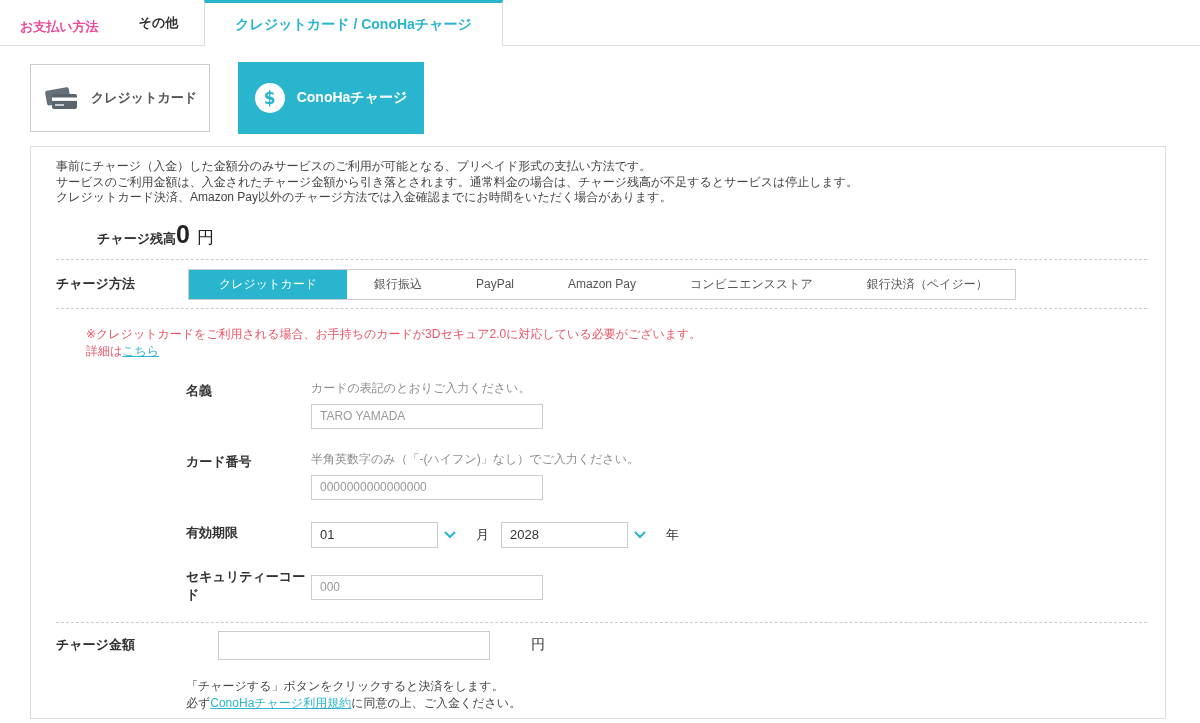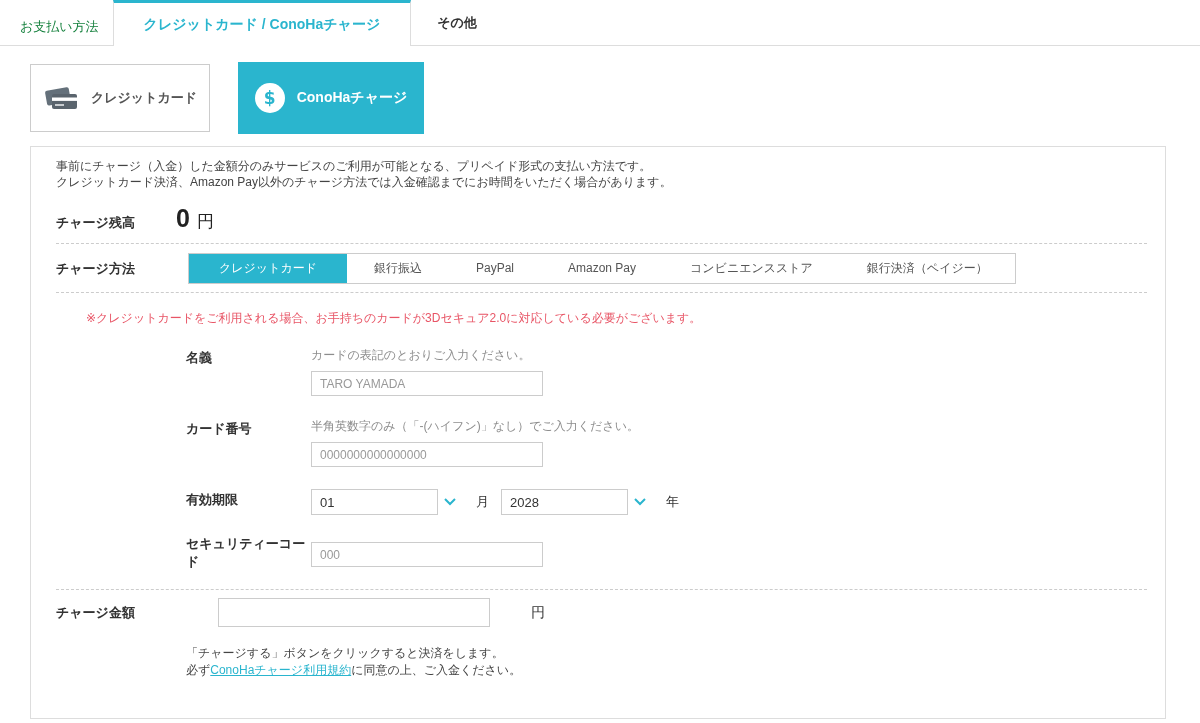--- a/index.html
+++ b/index.html
@@ -2,21 +2,21 @@
 <html><head>
 <meta charset="utf-8">
 <style>
   * { margin:0; padding:0; box-sizing:border-box; }
   html,body { width:1200px; height:723px; background:#fff;
     font-family:"Liberation Sans","DejaVu Sans",sans-serif; color:#333; }
 
   
   .tabbar { display:flex; align-items:stretch; height:46px; padding-left:20px;
     border-bottom:1px solid #ddd; }
-  .tabbar-title { font-size:13px; font-weight:normal; color:#15803d;
+  .tabbar-title { font-size:13px; font-weight:bold; color:#ec4899;
     display:flex; align-items:center; padding-right:14px;margin-top:8px; }
   .tab { display:flex; align-items:center; font-size:13px; font-weight:bold;
     color:#333; padding:0 26px; cursor:pointer; }
   .tab.active { border-top:3px solid #2ab5ce; border-left:1px solid #ddd;
     border-right:1px solid #ddd; background:#fff; color:#2ab5ce;
     font-size:14px; margin-bottom:-1px; padding:0 30px; }
 
   
   .toggle-row { display:flex; align-items:flex-start; gap:28px; margin:16px 0 0 30px; }
   .pm-btn { display:flex; align-items:center; justify-content:center; gap:12px;
@@ -37,21 +37,21 @@
     border-left:10px solid transparent; border-right:10px solid transparent;
     border-bottom:10px solid #ddd; }
   .notch-inner { position:absolute; top:-8px; left:293px; width:0; height:0;
     border-left:8px solid transparent; border-right:8px solid transparent;
     border-bottom:8px solid #fff; z-index:2; }
 
   .desc p { font-size:12px; line-height:15.5px; color:#444; }
 
   .dashed { border:none; border-top:1px dashed #ccc; margin:0; }
 
-  .balance-row { display:flex; align-items:baseline; margin:14px 0 10px 0; }
+  .balance-row { display:flex; align-items:baseline; margin:14px 0 10px 0;text-align:right; }
   .balance-label { width:120px; font-size:13px; font-weight:bold; }
   .balance-value { font-size:25px; font-weight:bold; color:#222; }
   .balance-unit { font-size:17px; margin-left:7px; color:#222; }
 
   .method-row { display:flex; align-items:center; margin:9px 0 8px 0; }
   .method-label { width:132px; font-size:13px; font-weight:bold; }
   .segmented { display:inline-flex; border:1px solid #ccc; background:#fff; }
   .segment { font-size:12px; color:#555; line-height:29px; padding:0 27px;
     cursor:pointer; white-space:nowrap; }
   .segment.active { background:#2ab5ce; color:#fff; padding:0 30px; }
@@ -87,25 +87,25 @@
     font-family:"Liberation Sans","DejaVu Sans",sans-serif; }
   .amount-unit { font-size:14px; margin-left:9px; }
 
   .agreement { margin:18px 0 0 130px; font-size:12px; line-height:17px; color:#444; }
 </style>
 </head>
 <body>
 
 <div class="tabbar">
   <div class="tabbar-title">お支払い方法</div>
+  <div class="tab">
+    <span>その他</span>
+  </div>
   <div class="tab active">
     <span>クレジットカード / ConoHaチャージ</span>
-  </div>
-  <div class="tab">
-    <span>その他</span>
   </div>
 </div>
 
 <div class="toggle-row">
   <div class="pm-btn card">
     <span style="line-height:0;">
       <svg width="36" height="27" viewBox="0 0 36 27">
         <g transform="rotate(-10 14 12)">
           <rect x="3" y="4" width="24" height="15" rx="2" fill="#64707a"></rect>
         </g>
@@ -123,20 +123,21 @@
     <span>ConoHaチャージ</span>
   </div>
 </div>
 
 <div class="panel">
   <span class="notch"></span>
   <span class="notch-inner"></span>
 
   <div class="desc">
     <p>事前にチャージ（入金）した金額分のみサービスのご利用が可能となる、プリペイド形式の支払い方法です。</p>
+    <p>サービスのご利用金額は、入金されたチャージ金額から引き落とされます。通常料金の場合は、チャージ残高が不足するとサービスは停止します。</p>
     <p>クレジットカード決済、Amazon Pay以外のチャージ方法では入金確認までにお時間をいただく場合があります。</p>
   </div>
 
   <div class="balance-row">
     <span class="balance-label">チャージ残高</span>
     <span class="balance-value">0</span>
     <span class="balance-unit">円</span>
   </div>
 
   <hr class="dashed">
@@ -150,20 +151,23 @@
       <span class="segment">Amazon Pay</span>
       <span class="segment">コンビニエンスストア</span>
       <span class="segment">銀行決済（ペイジー）</span>
     </div>
   </div>
 
   <hr class="dashed">
 
   <div class="notice">
     <div>※クレジットカードをご利用される場合、お手持ちのカードが3Dセキュア2.0に対応している必要がございます。</div>
+    <div>
+      <span>詳細は</span><a class="cyan-link">こちら</a>
+    </div>
   </div>
 
   <div class="form-row mt20">
     <span class="form-label">名義</span>
     <div>
       <div class="hint">カードの表記のとおりご入力ください。</div>
       <input class="text-input input-gap" type="text" placeholder="TARO YAMADA" style="">
     </div>
   </div>
 

